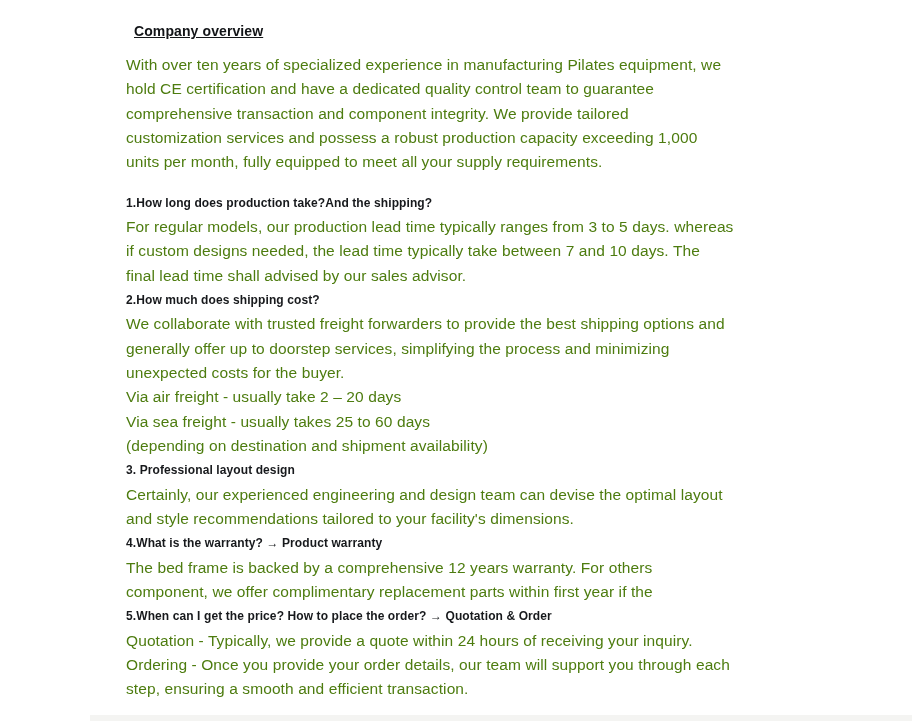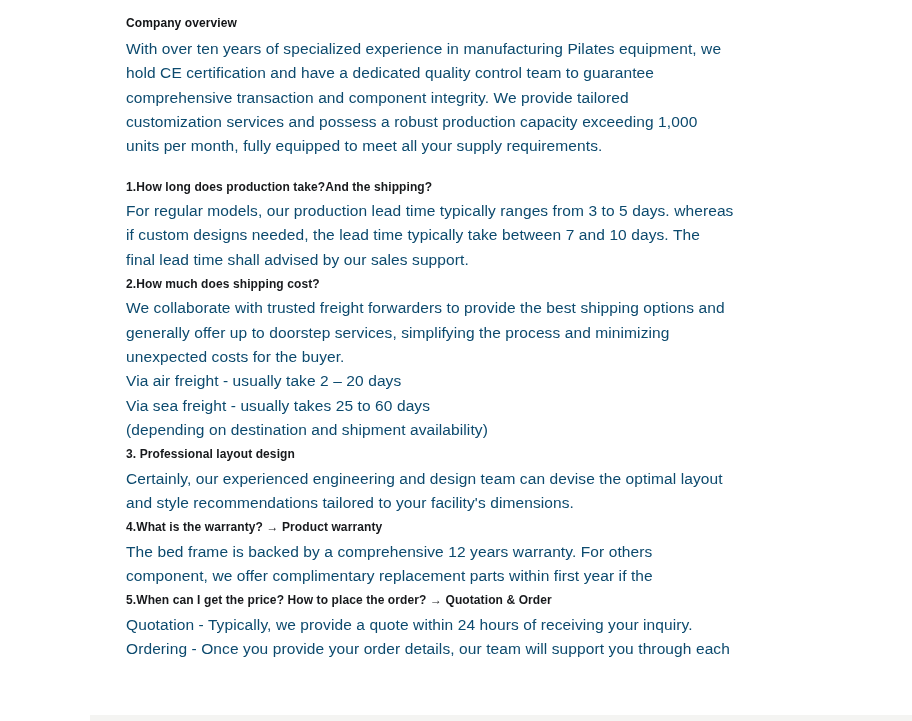--- a/index.html
+++ b/index.html
@@ -14,34 +14,35 @@
     overflow: hidden;
     font-family: "Liberation Sans", "DejaVu Sans", sans-serif;
   }
   .content {
     position: absolute;
     left: 126px;
     top: 10px;
     width: 720px;
   }
   .page-title {
-    margin: 0;
-    font-size: 12px;
+    margin: 8px;
+    font-size: 14px;
     line-height: 27px;
     font-weight: 700;
     color: #121417;
     letter-spacing: 0.1px;
+    text-decoration: underline;
   }
   .intro {
     margin: 0;
   }
   .line {
     font-size: 15.5px;
     line-height: 24.33px;
-    color: #0c4a6e;
+    color: #4d7c0f;
     white-space: nowrap;
     letter-spacing: 0.1px;
   }
   .faq {
     margin-top: 16px;
   }
   .q {
     font-size: 12px;
     line-height: 24.33px;
     font-weight: 700;
@@ -69,37 +70,38 @@
     <div class="line">hold CE certification and have a dedicated quality control team to guarantee</div>
     <div class="line">comprehensive transaction and component integrity. We provide tailored</div>
     <div class="line">customization services and possess a robust production capacity exceeding 1,000</div>
     <div class="line">units per month, fully equipped to meet all your supply requirements.</div>
   </div>
 
   <div class="faq">
     <div class="q">1.How long does production take?And the shipping?</div>
     <div class="line">For regular models, our production lead time typically ranges from 3 to 5 days. whereas</div>
     <div class="line">if custom designs needed, the lead time typically take between 7 and 10 days. The</div>
-    <div class="line">final lead time shall advised by our sales support.</div>
+    <div class="line">final lead time shall advised by our sales advisor.</div>
 
     <div class="q">2.How much does shipping cost?</div>
     <div class="line">We collaborate with trusted freight forwarders to provide the best shipping options and</div>
     <div class="line">generally offer up to doorstep services, simplifying the process and minimizing</div>
     <div class="line">unexpected costs for the buyer.</div>
     <div class="line">Via air freight - usually take 2 – 20 days</div>
     <div class="line">Via sea freight - usually takes 25 to 60 days</div>
     <div class="line">(depending on destination and shipment availability)</div>
 
     <div class="q">3. Professional layout design</div>
     <div class="line">Certainly, our experienced engineering and design team can devise the optimal layout</div>
     <div class="line">and style recommendations tailored to your facility's dimensions.</div>
 
     <div class="q">4.What is the warranty? → Product warranty</div>
     <div class="line">The bed frame is backed by a comprehensive 12 years warranty. For others</div>
     <div class="line">component, we offer complimentary replacement parts within first year if the</div>
 
     <div class="q">5.When can I get the price? How to place the order? → Quotation &amp; Order</div>
     <div class="line">Quotation - Typically, we provide a quote within 24 hours of receiving your inquiry.</div>
     <div class="line">Ordering - Once you provide your order details, our team will support you through each</div>
+    <div class="line">step, ensuring a smooth and efficient transaction.</div>
   </div>
 </main>
 
 <div class="bottom-strip"></div>
 
 </body></html>

